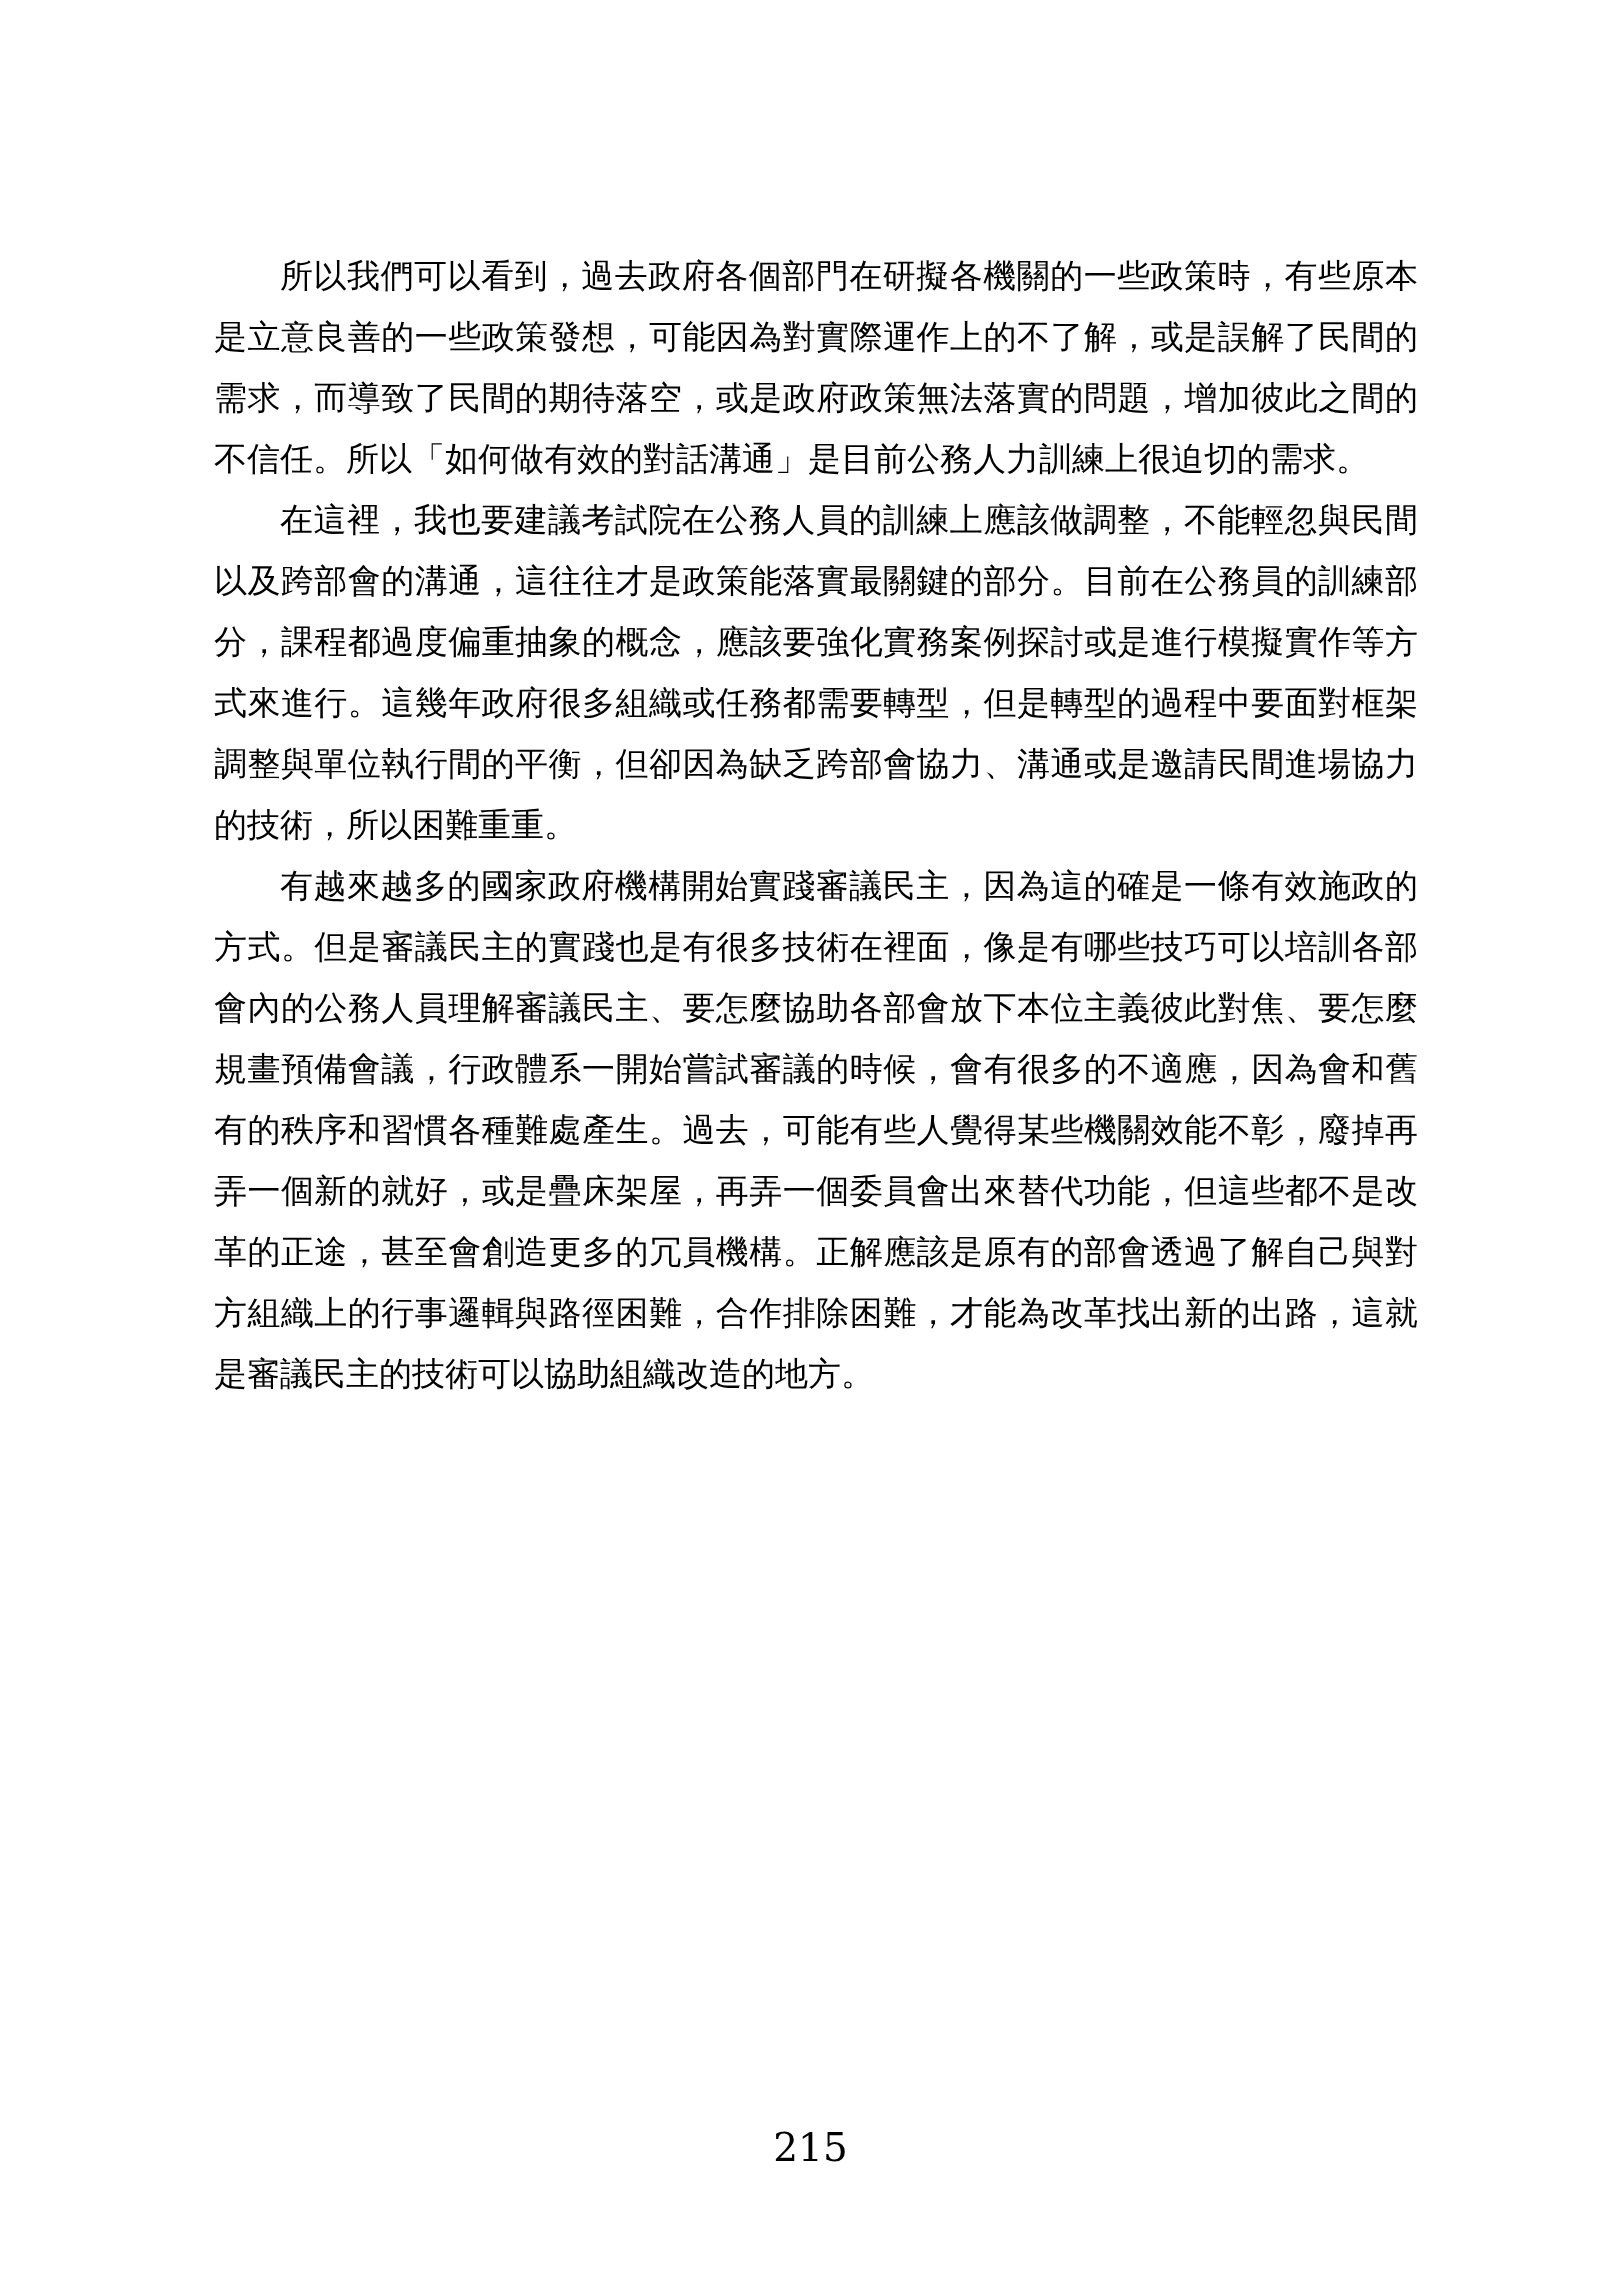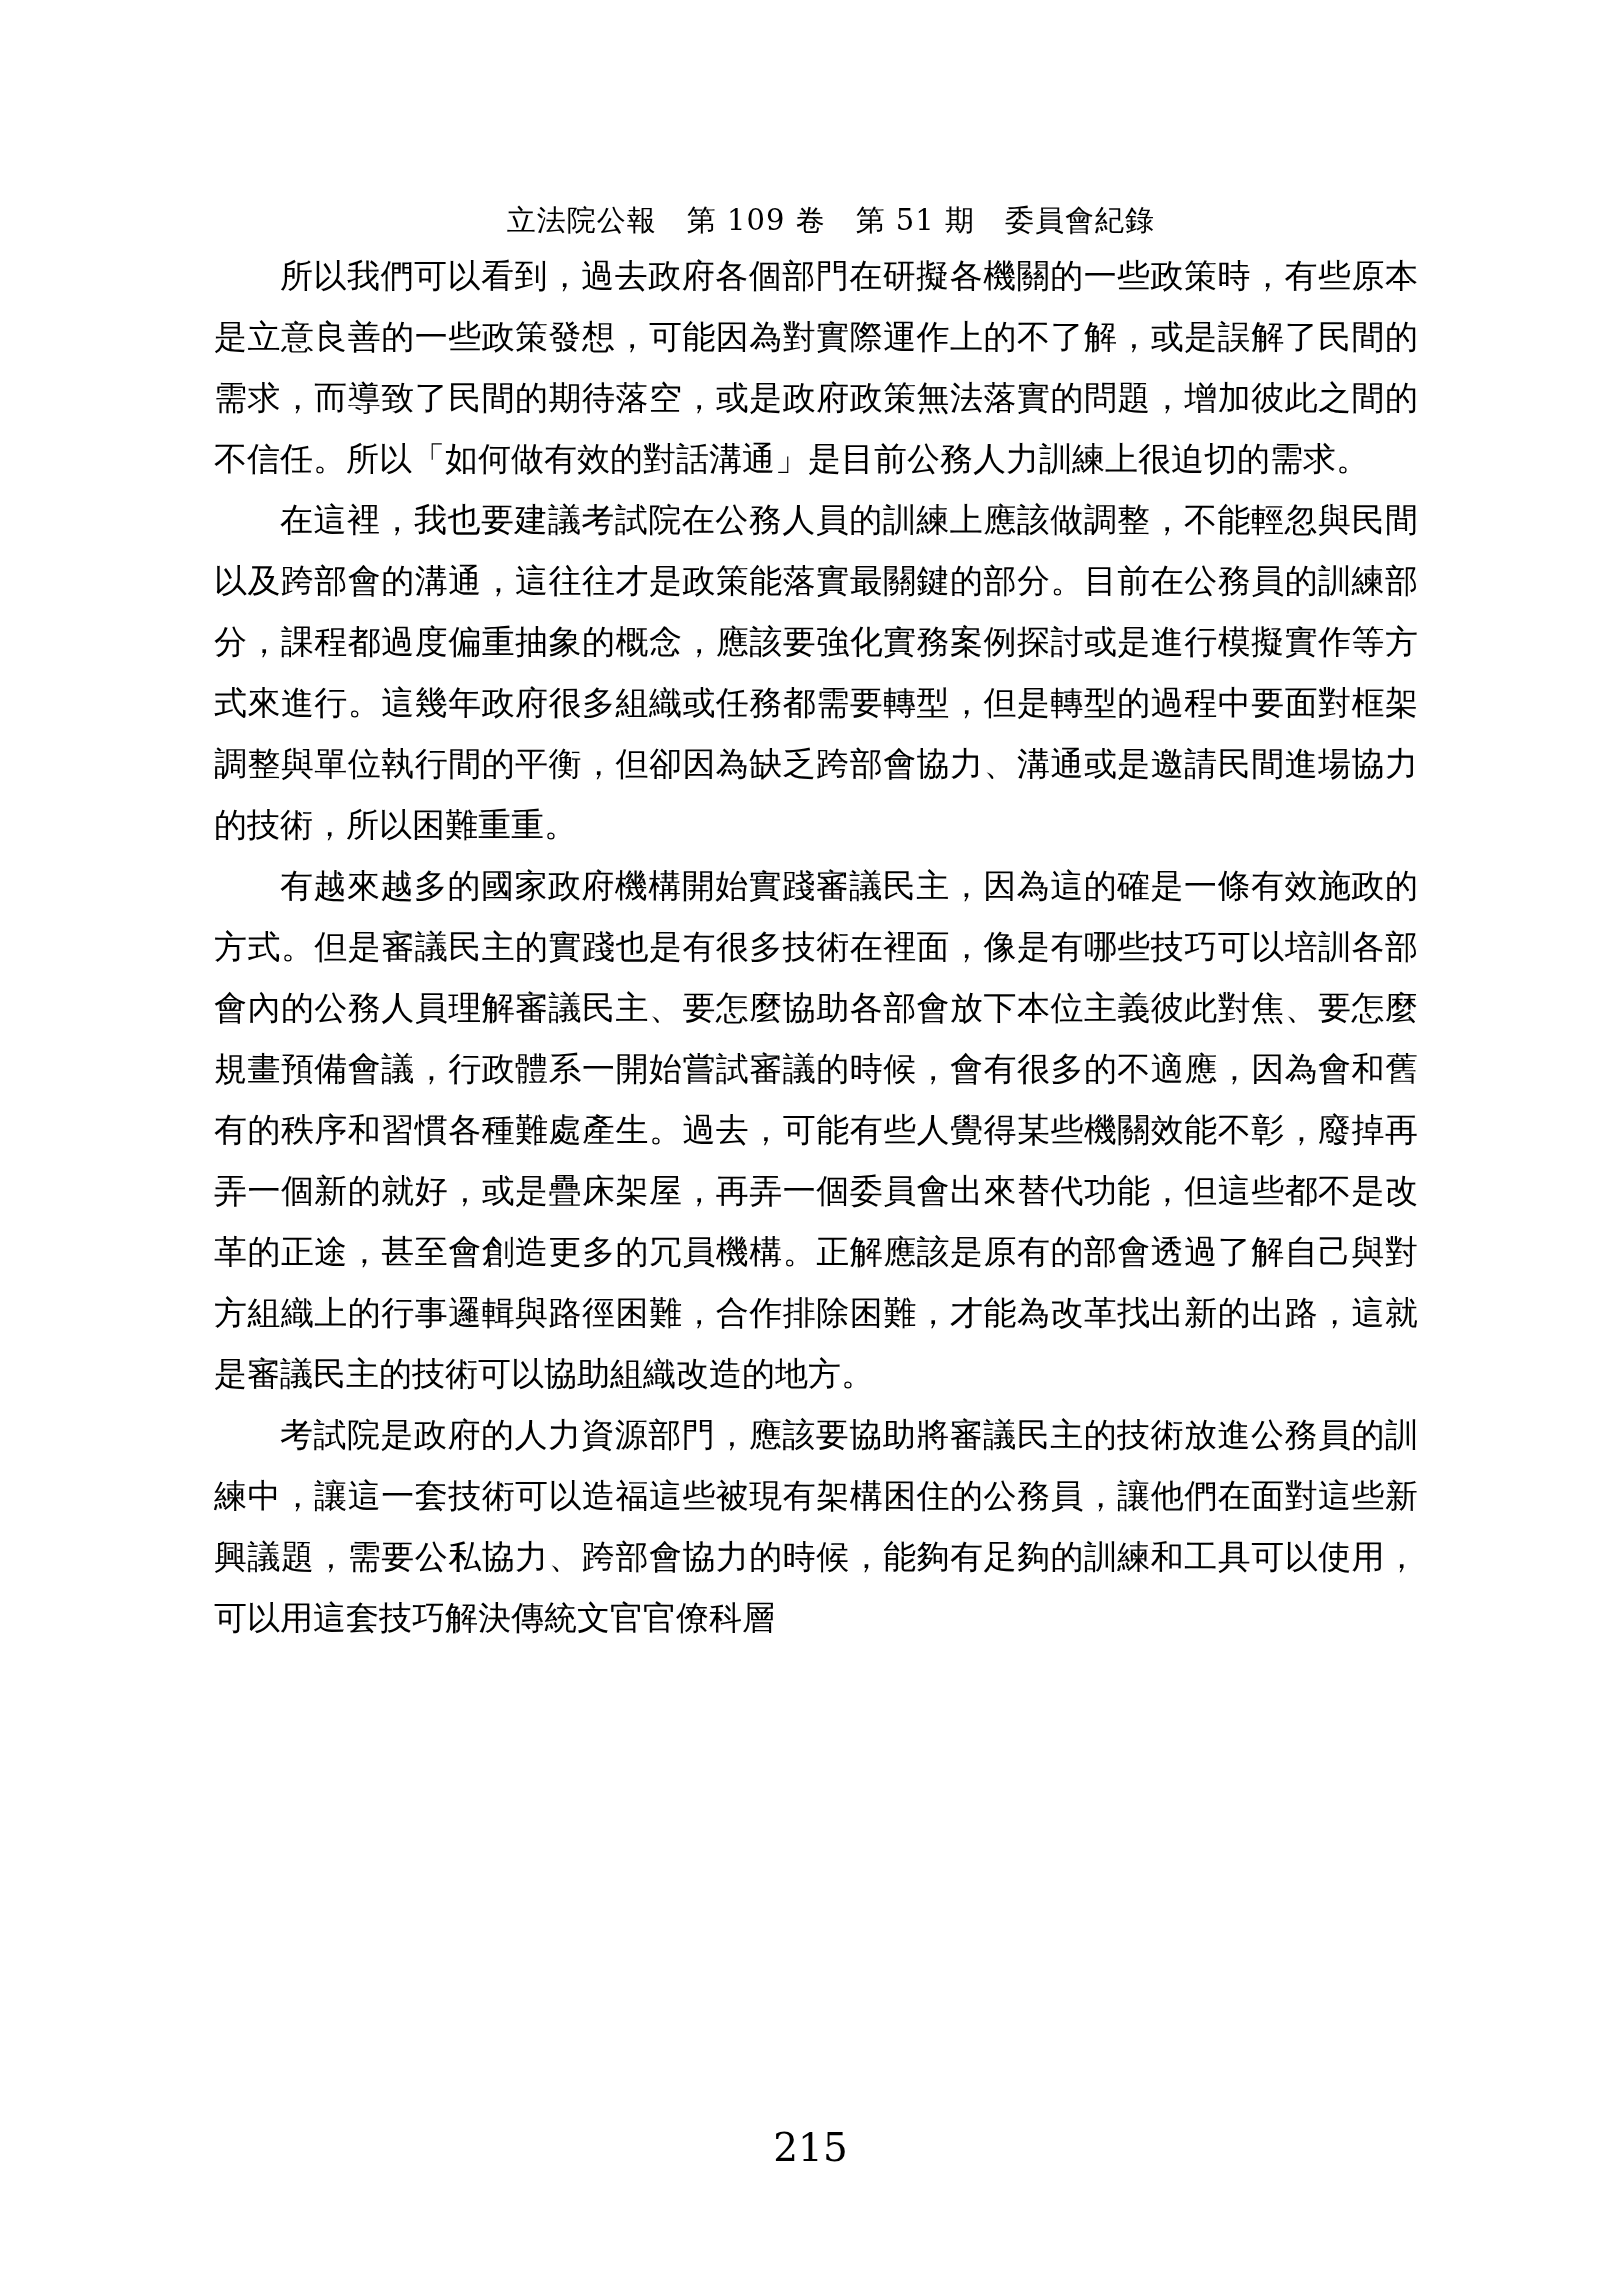--- a/index.html
+++ b/index.html
@@ -58,27 +58,23 @@
     width: 1621px;
     text-align: center;
     font-size: 39px;
   }
 </style>
 </head>
 <body>
 
 <div class="page">
 
-  <div class="header">
-    <span class="seg">立法院公報　第 109 卷　第 51 期　委員會紀錄</span>
-  </div>
 
   <div class="body-text">
     <p class="para">所以我們可以看到，過去政府各個部門在研擬各機關的一些政策時，有些原本是立意良善的一些政策發想，可能因為對實際運作上的不了解，或是誤解了民間的需求，而導致了民間的期待落空，或是政府政策無法落實的問題，增加彼此之間的不信任。所以「如何做有效的對話溝通」是目前公務人力訓練上很迫切的需求。</p>
     <p class="para">在這裡，我也要建議考試院在公務人員的訓練上應該做調整，不能輕忽與民間以及跨部會的溝通，這往往才是政策能落實最關鍵的部分。目前在公務員的訓練部分，課程都過度偏重抽象的概念，應該要強化實務案例探討或是進行模擬實作等方式來進行。這幾年政府很多組織或任務都需要轉型，但是轉型的過程中要面對框架調整與單位執行間的平衡，但卻因為缺乏跨部會協力、溝通或是邀請民間進場協力的技術，所以困難重重。</p>
     <p class="para">有越來越多的國家政府機構開始實踐審議民主，因為這的確是一條有效施政的方式。但是審議民主的實踐也是有很多技術在裡面，像是有哪些技巧可以培訓各部會內的公務人員理解審議民主、要怎麼協助各部會放下本位主義彼此對焦、要怎麼規畫預備會議，行政體系一開始嘗試審議的時候，會有很多的不適應，因為會和舊有的秩序和習慣各種難處產生。過去，可能有些人覺得某些機關效能不彰，廢掉再弄一個新的就好，或是疊床架屋，再弄一個委員會出來替代功能，但這些都不是改革的正途，甚至會創造更多的冗員機構。正解應該是原有的部會透過了解自己與對方組織上的行事邏輯與路徑困難，合作排除困難，才能為改革找出新的出路，這就是審議民主的技術可以協助組織改造的地方。</p>
-    <p class="para">考試院是政府的人力資源部門，應該要協助將審議民主的技術放進公務員的訓練中，讓這一套技術可以造福這些被現有架構困住的公務員，讓他們在面對這些新興議題，需要公私協力、跨部會協力的時候，能夠有足夠的訓練和工具可以使用，可以用這套技巧解決傳統文官官僚科層</p>
   </div>
 
   <div class="pagenum">215</div>
 
 </div>
 
 
 </body></html>

